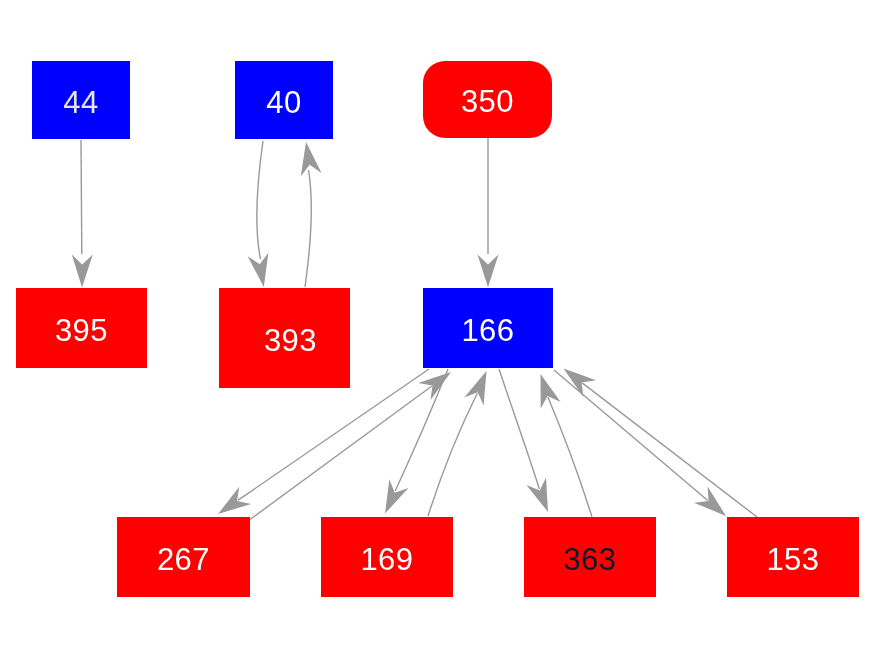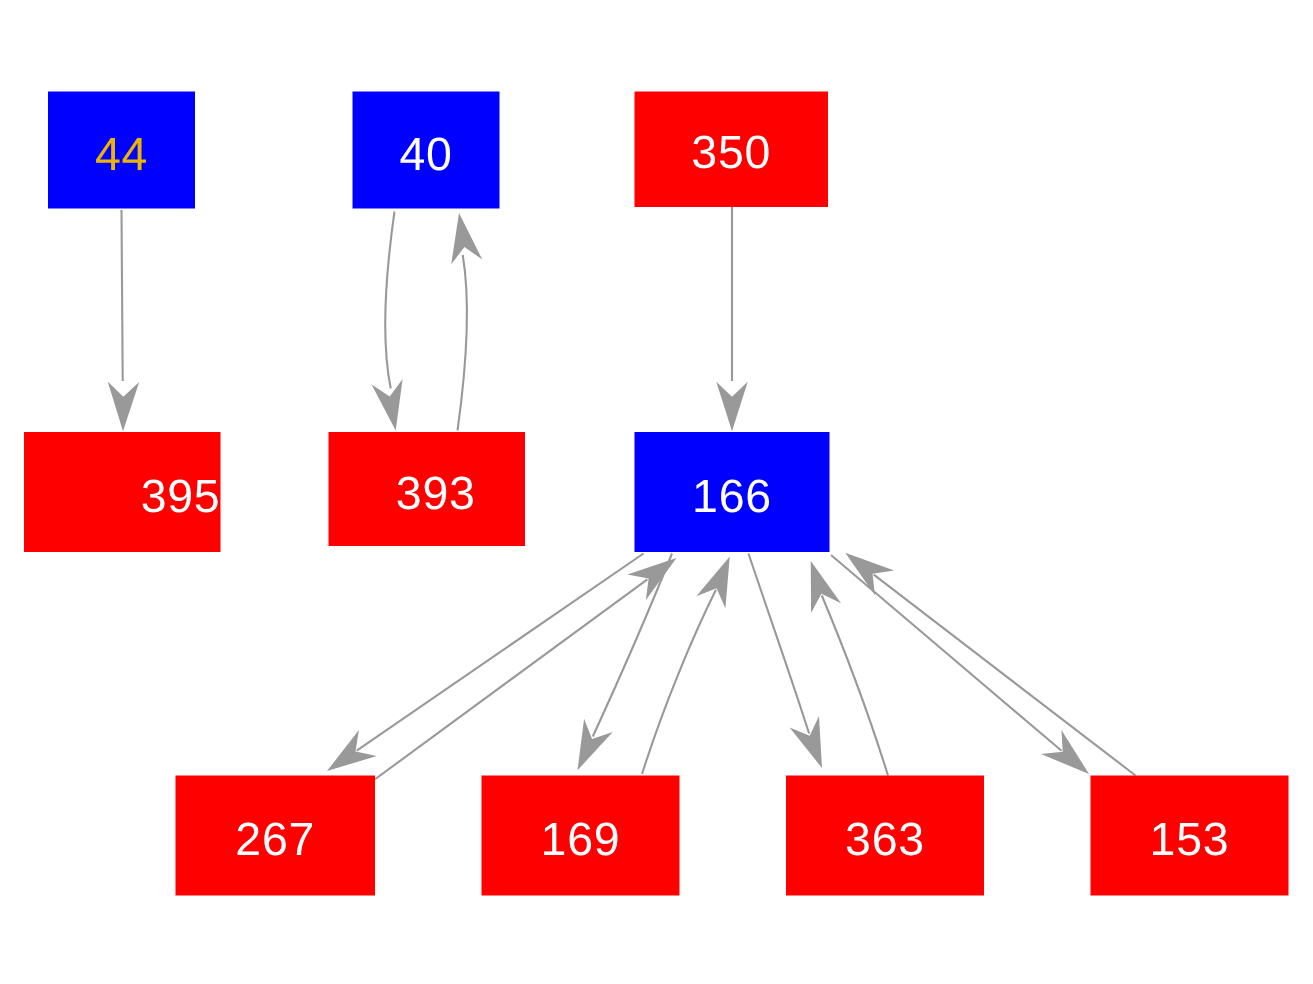--- a/index.html
+++ b/index.html
@@ -64,43 +64,43 @@
       <polygon points="548.0,512.0 526.4,485.0 539.8,490.5 546.0,477.4" fill="#999999"></polygon>
       <path d="M 592,517 C 578,472 560,426 547.9,397" fill="none" stroke="#999999" stroke-width="1.4"></path>
       <polygon points="540.5,374.0 560.7,402.1 547.6,395.9 540.7,408.6" fill="#999999"></polygon>
       <path d="M 554,370 L 707.7,500.5" fill="none" stroke="#999999" stroke-width="1.4"></path>
       <polygon points="726.0,516.0 694.0,502.7 708.5,501.1 707.6,486.6" fill="#999999"></polygon>
       <path d="M 757,517 L 582.5,383.1" fill="none" stroke="#999999" stroke-width="1.4"></path>
       <polygon points="563.5,368.5 596.1,380.3 581.7,382.5 583.3,396.9" fill="#999999"></polygon>
     </svg>
   <div>
       <div class="node" style="left: 32px; top: 61px; width: 98px; height: 78px; background: rgb(0, 0, 255);">
-        <span style="color: #eab308;">44</span>
+        <span style="color: #e5e5e5;">44</span>
       </div>
       <div class="node" style="left: 235px; top: 61px; width: 98px; height: 78px; background: rgb(0, 0, 255);">
         <span style="color: rgb(255, 255, 255);">40</span>
       </div>
-      <div class="node" style="left: 423px; top: 61px; width: 129px; height: 77px; background: rgb(255, 0, 0);">
+      <div class="node" style="left: 423px; top: 61px; width: 129px; height: 77px; background: rgb(255, 0, 0); border-radius: 22px;">
         <span style="color: rgb(255, 255, 255);">350</span>
       </div>
-      <div class="node" style="left: 16px; top: 288px; width: 131px; height: 80px; background: rgb(255, 0, 0); justify-content: flex-end;">
+      <div class="node" style="left: 16px; top: 288px; width: 131px; height: 80px; background: rgb(255, 0, 0);">
         <span style="color: rgb(255, 255, 255);">395</span>
       </div>
-      <div class="node" style="left: 219px; top: 288px; width: 131px; height: 76px; background: rgb(255, 0, 0); padding-left: 12px;">
+      <div class="node" style="left: 219px; top: 288px; width: 131px; height: 100px; background: rgb(255, 0, 0); padding-left: 12px;">
         <span style="color: rgb(255, 255, 255);">393</span>
       </div>
       <div class="node" style="left: 423px; top: 288px; width: 130px; height: 80px; background: rgb(0, 0, 255);">
         <span style="color: #ffffff;">166</span>
       </div>
       <div class="node" style="left: 117px; top: 517px; width: 133px; height: 80px; background: rgb(255, 0, 0);">
         <span style="color: rgb(255, 255, 255);">267</span>
       </div>
       <div class="node" style="left: 321px; top: 517px; width: 132px; height: 80px; background: rgb(255, 0, 0);">
         <span style="color: rgb(255, 255, 255);">169</span>
       </div>
       <div class="node" style="left: 524px; top: 517px; width: 132px; height: 80px; background: rgb(255, 0, 0);">
-        <span style="color: #ffffff;">363</span>
+        <span style="color: #0f172a;">363</span>
       </div>
       <div class="node" style="left: 727px; top: 517px; width: 132px; height: 80px; background: rgb(255, 0, 0);">
         <span style="color: rgb(255, 255, 255);">153</span>
       </div>
     </div>
 </div>
 
 </body></html>

